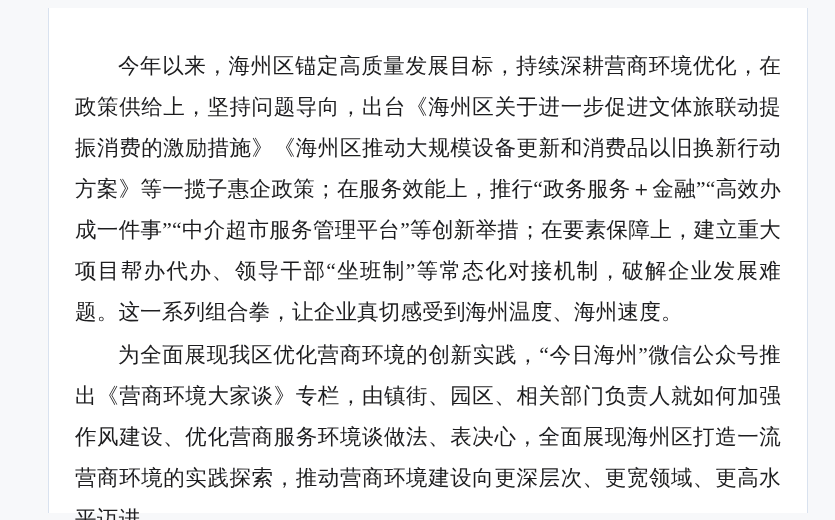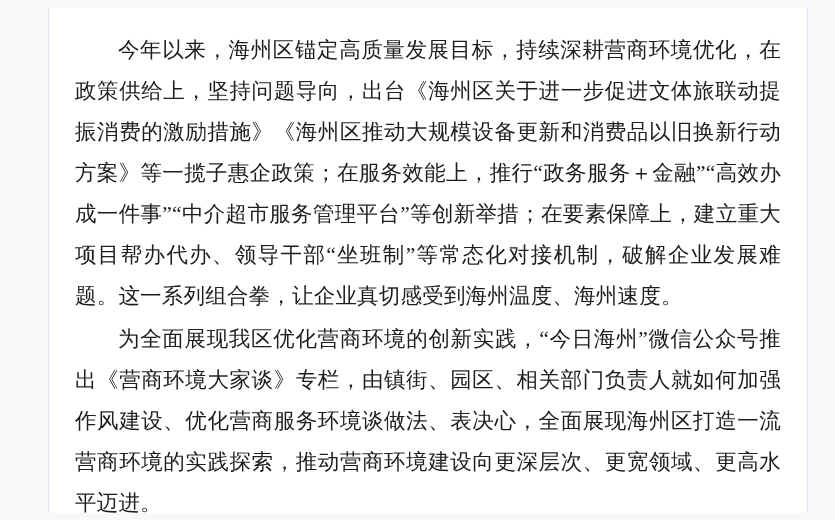--- a/index.html
+++ b/index.html
@@ -34,21 +34,21 @@
   }
   .article-body {
     font-size: 21.5px;
     line-height: 41px;
     color: #1d1d1f;
     letter-spacing: 0.2px;
     text-align: justify;
     text-justify: inter-ideograph;
   }
   .article-body p {
-    margin: 0 0 0 0;
+    margin: 16px 0 0 0;
     text-indent: 2em;
   }
   .article-body p + p {
     margin-top: 2px;
   }
 </style>
 </head>
 <body>
 
 <div class="page">

